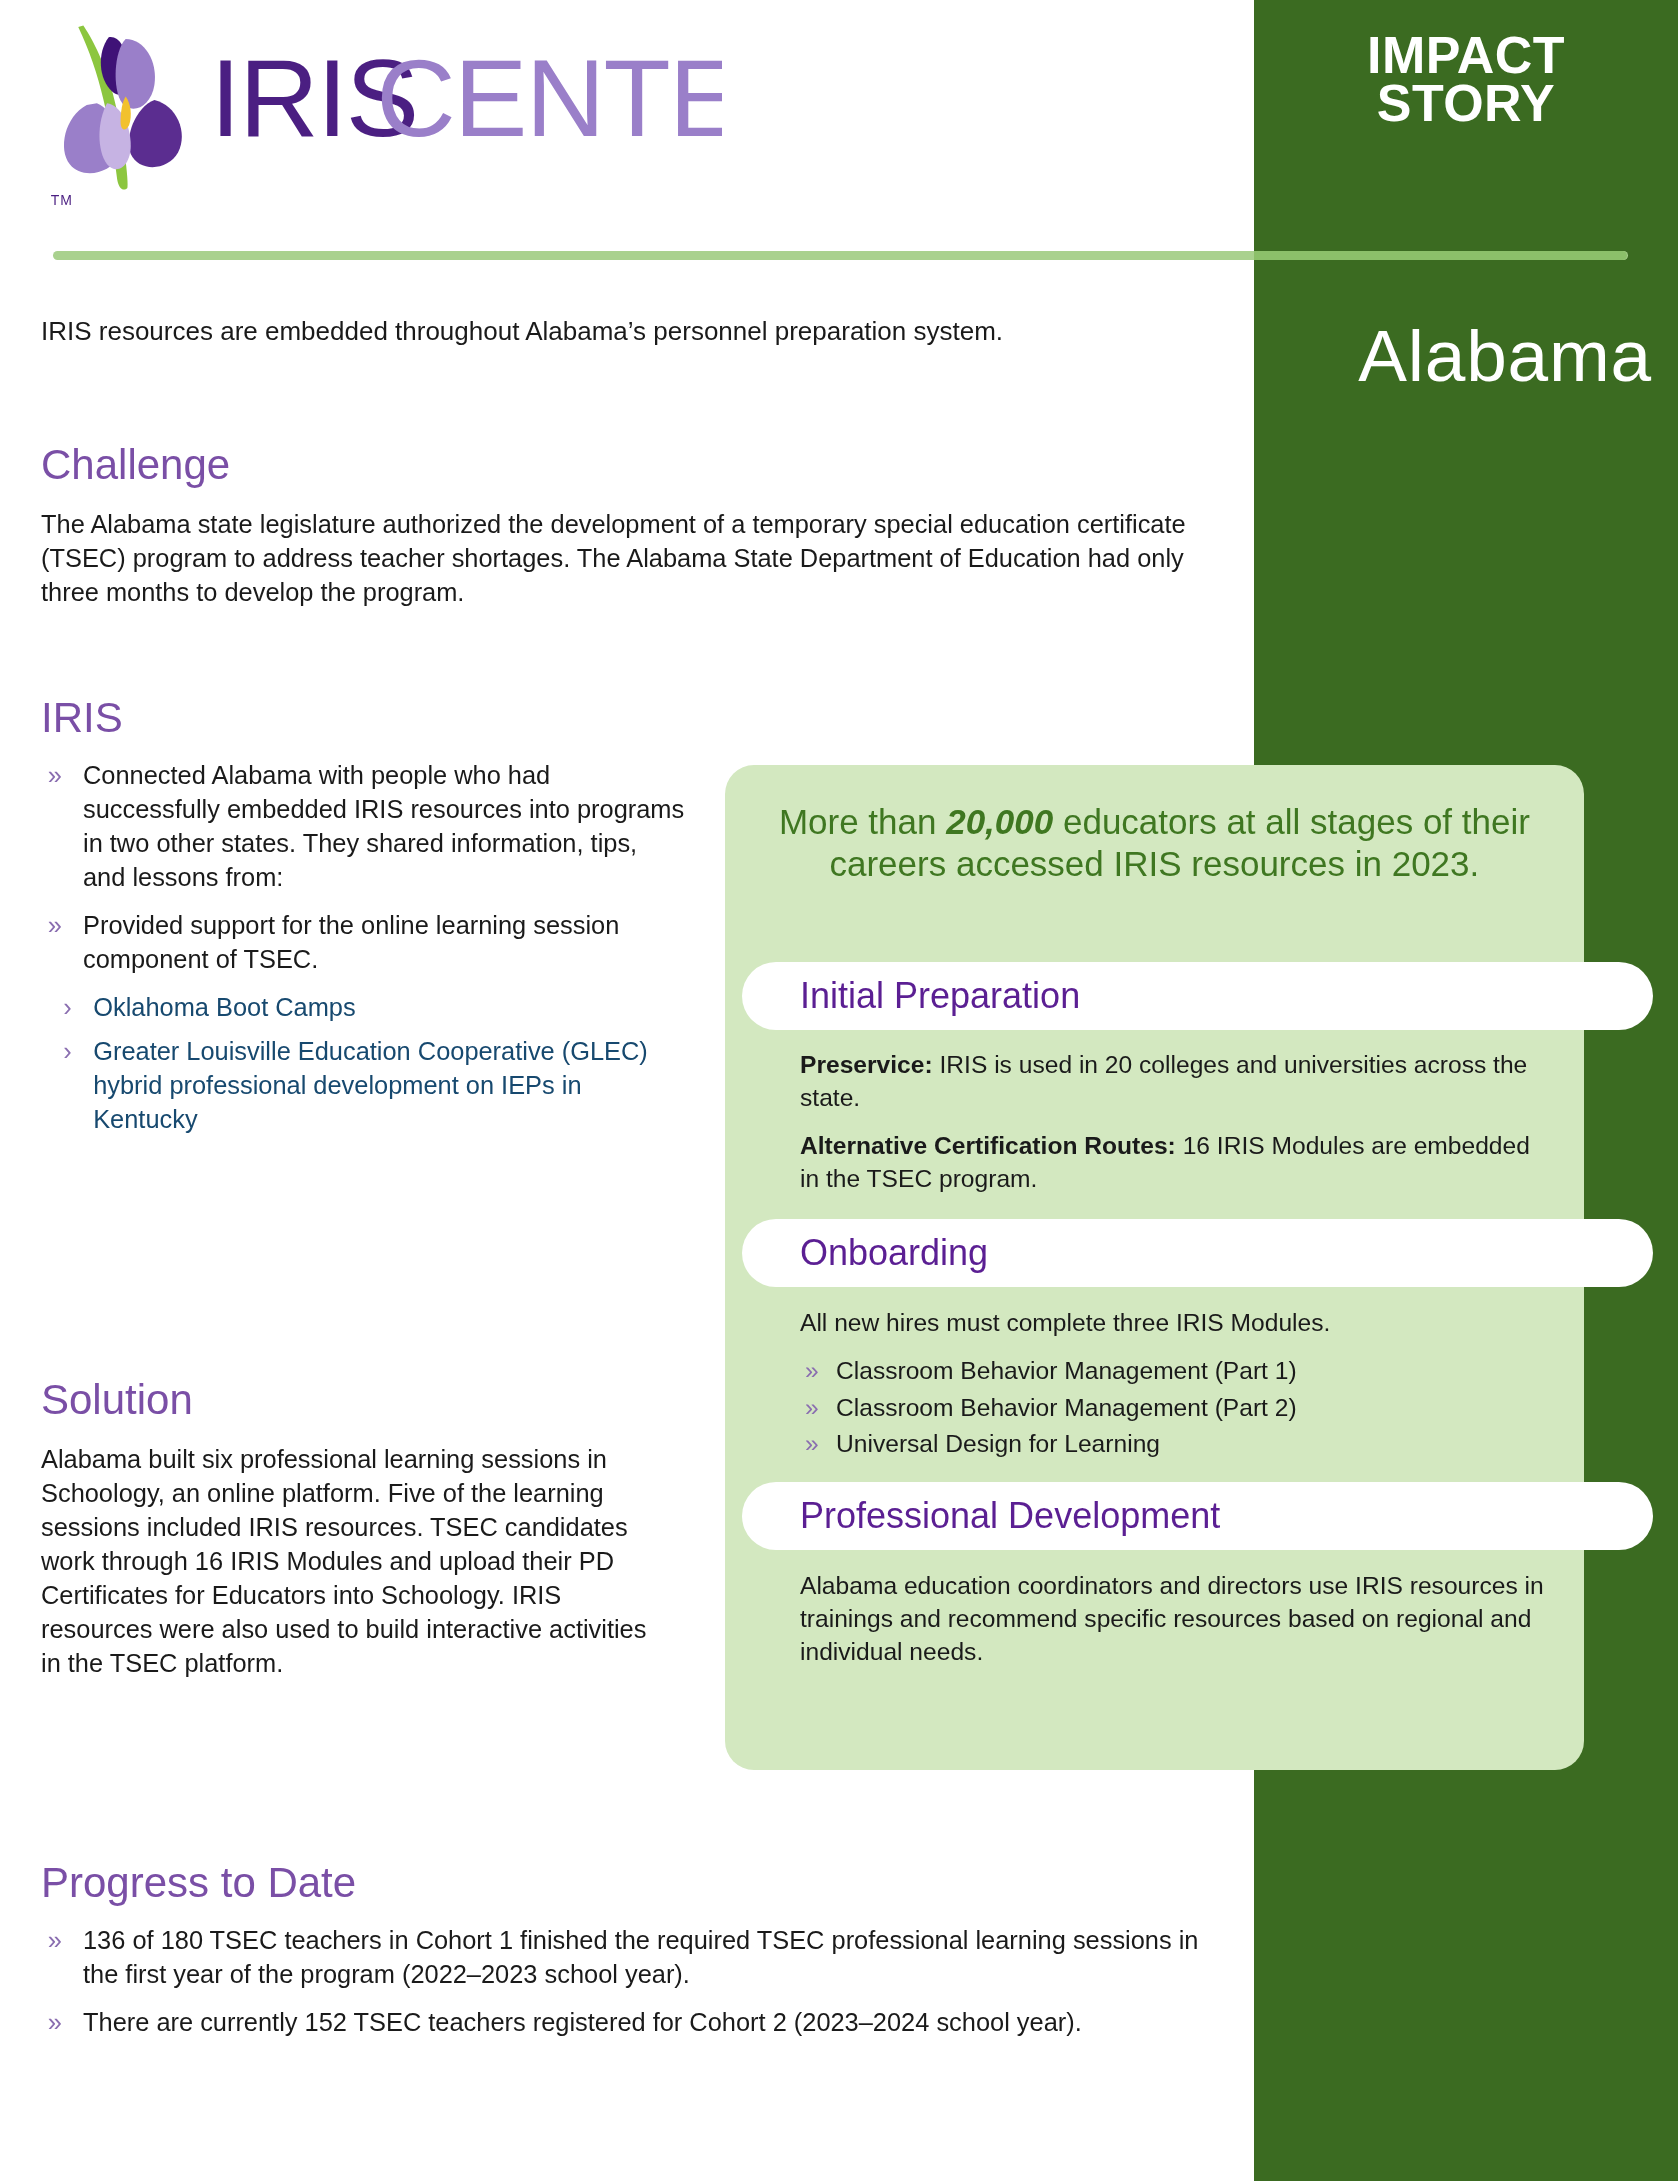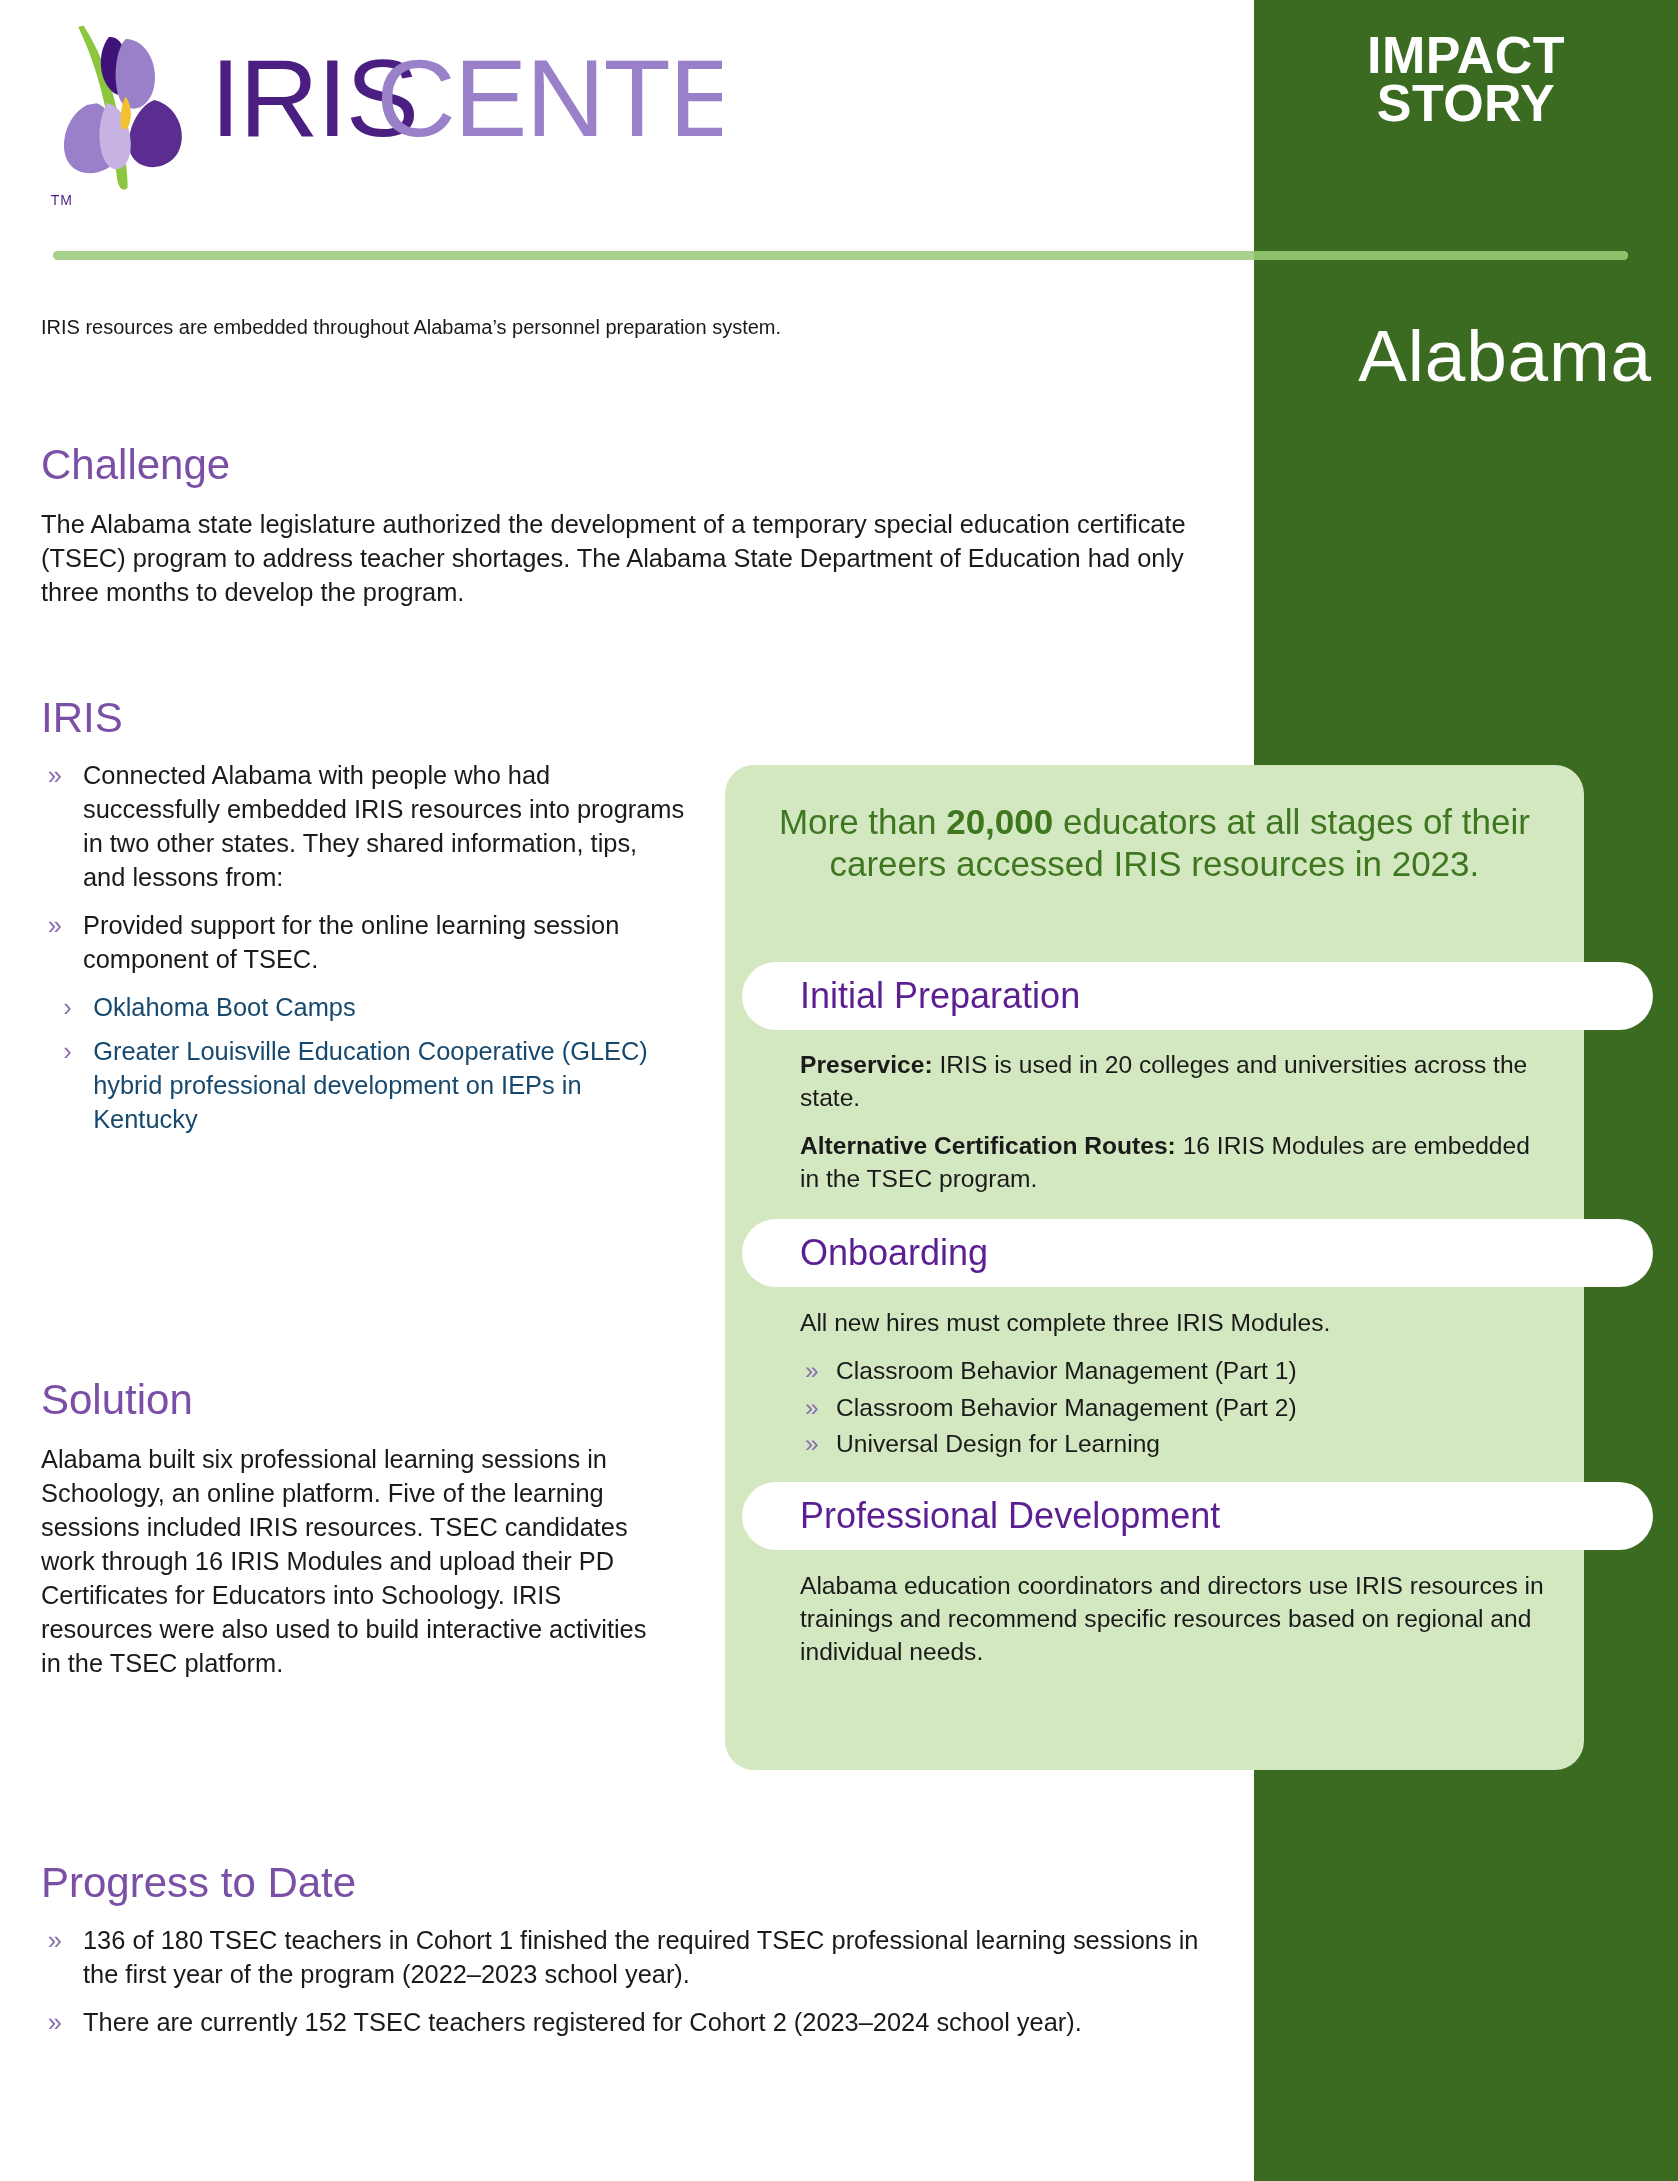--- a/index.html
+++ b/index.html
@@ -90,21 +90,21 @@
   }
 
   
   .col-left {
     position: absolute;
     left: 41px;
     top: 314px;
     width: 1178px;
   }
   .intro {
-    font-size: 20px;
+    font-size: 26px;
     line-height: 1.32;
     color: #1a1a1a;
     width: 1110px;
   }
   h2.section-head {
     color: #7a4fa6;
     font-size: 42px;
     font-weight: 400;
     line-height: 1.1;
     margin: 0;
@@ -176,21 +176,21 @@
   .stat-head {
     position: absolute;
     left: 25.4px;
     top: 36px;
     width: 808px;
     text-align: center;
     color: #3f7721;
     font-size: 35px;
     line-height: 1.21;
   }
-  .stat-head b { font-weight: bold; }
+  .stat-head b { font-weight: bold; font-style: italic; }
 
   .pill {
     position: absolute;
     left: 17px;
     height: 68px;
     width: 911px;
     background: #ffffff;
     border-radius: 34px;
     display: flex;
     align-items: center;

